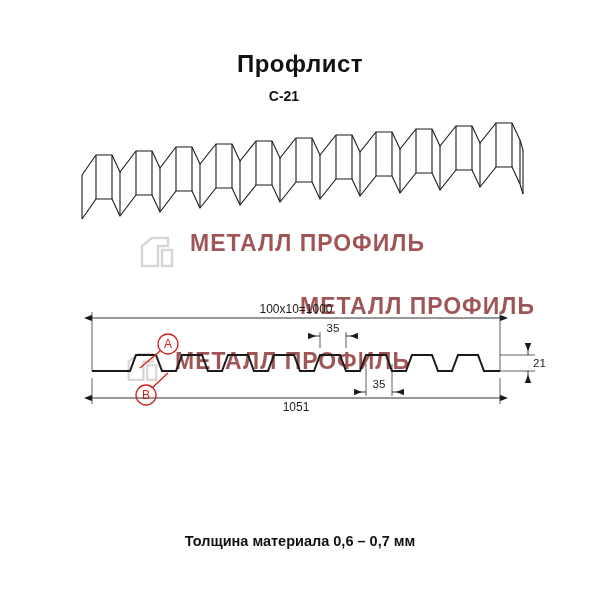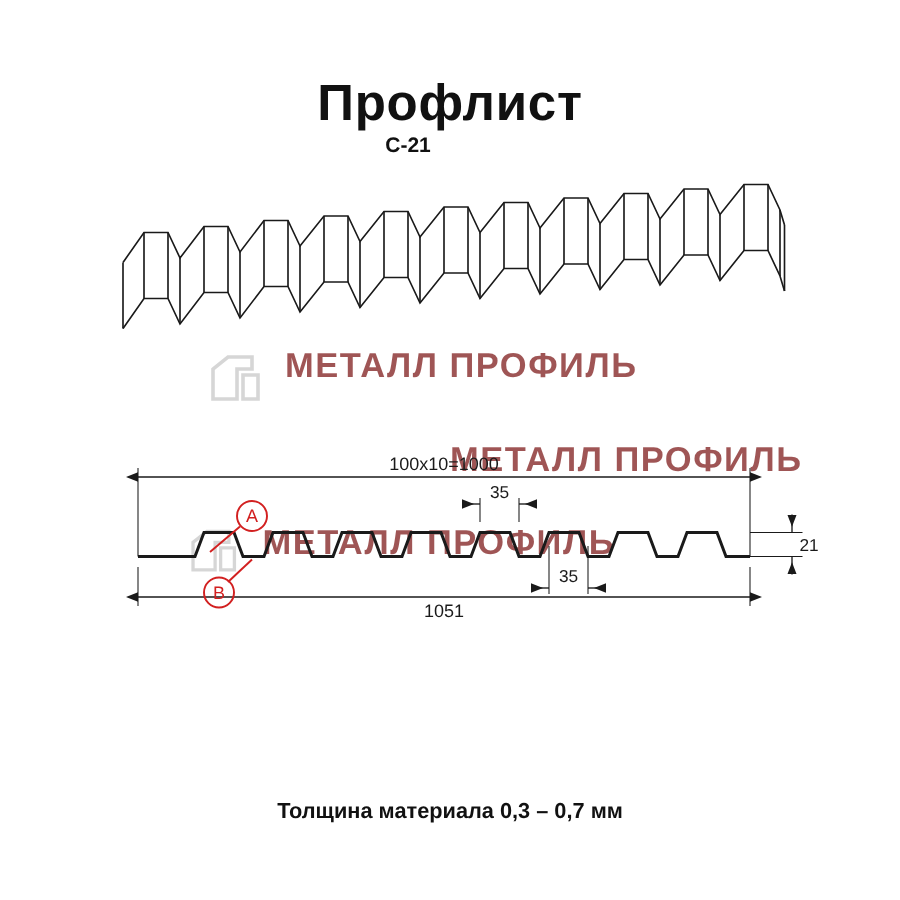--- a/index.html
+++ b/index.html
@@ -19,29 +19,29 @@
     position: relative;
     width: 600px;
     height: 600px;
   }
   .title {
     position: absolute;
     top: 50px;
     left: 0;
     width: 600px;
     text-align: center;
-    font-size: 34px;
+    font-size: 24px;
     font-weight: bold;
     letter-spacing: 0.5px;
     color: #111;
   }
   .subtitle {
     position: absolute;
     top: 88px;
-    left: 0;
+    left: 12px;
     width: 544px;
     text-align: center;
     font-size: 14px;
     font-weight: bold;
     color: #111;
   }
   .footer-note {
     position: absolute;
     top: 533px;
     left: 0;
@@ -216,15 +216,15 @@
     </g>
     <text x="168" y="348" text-anchor="middle" font-family="Liberation Sans, sans-serif" font-size="12" fill="#d22020">A</text>
 
     <g stroke="#d22020" stroke-width="1.3" fill="none">
       <circle cx="146" cy="395" r="10"></circle>
       <path d="M152,388 L168,373"></path>
     </g>
     <text x="146" y="399" text-anchor="middle" font-family="Liberation Sans, sans-serif" font-size="12" fill="#d22020">B</text>
   </svg>
 
-  <div class="footer-note">Толщина материала 0,3 – 0,7 мм</div>
+  <div class="footer-note">Толщина материала 0,6 – 0,7 мм</div>
 
 </div>
 
 </body></html>

